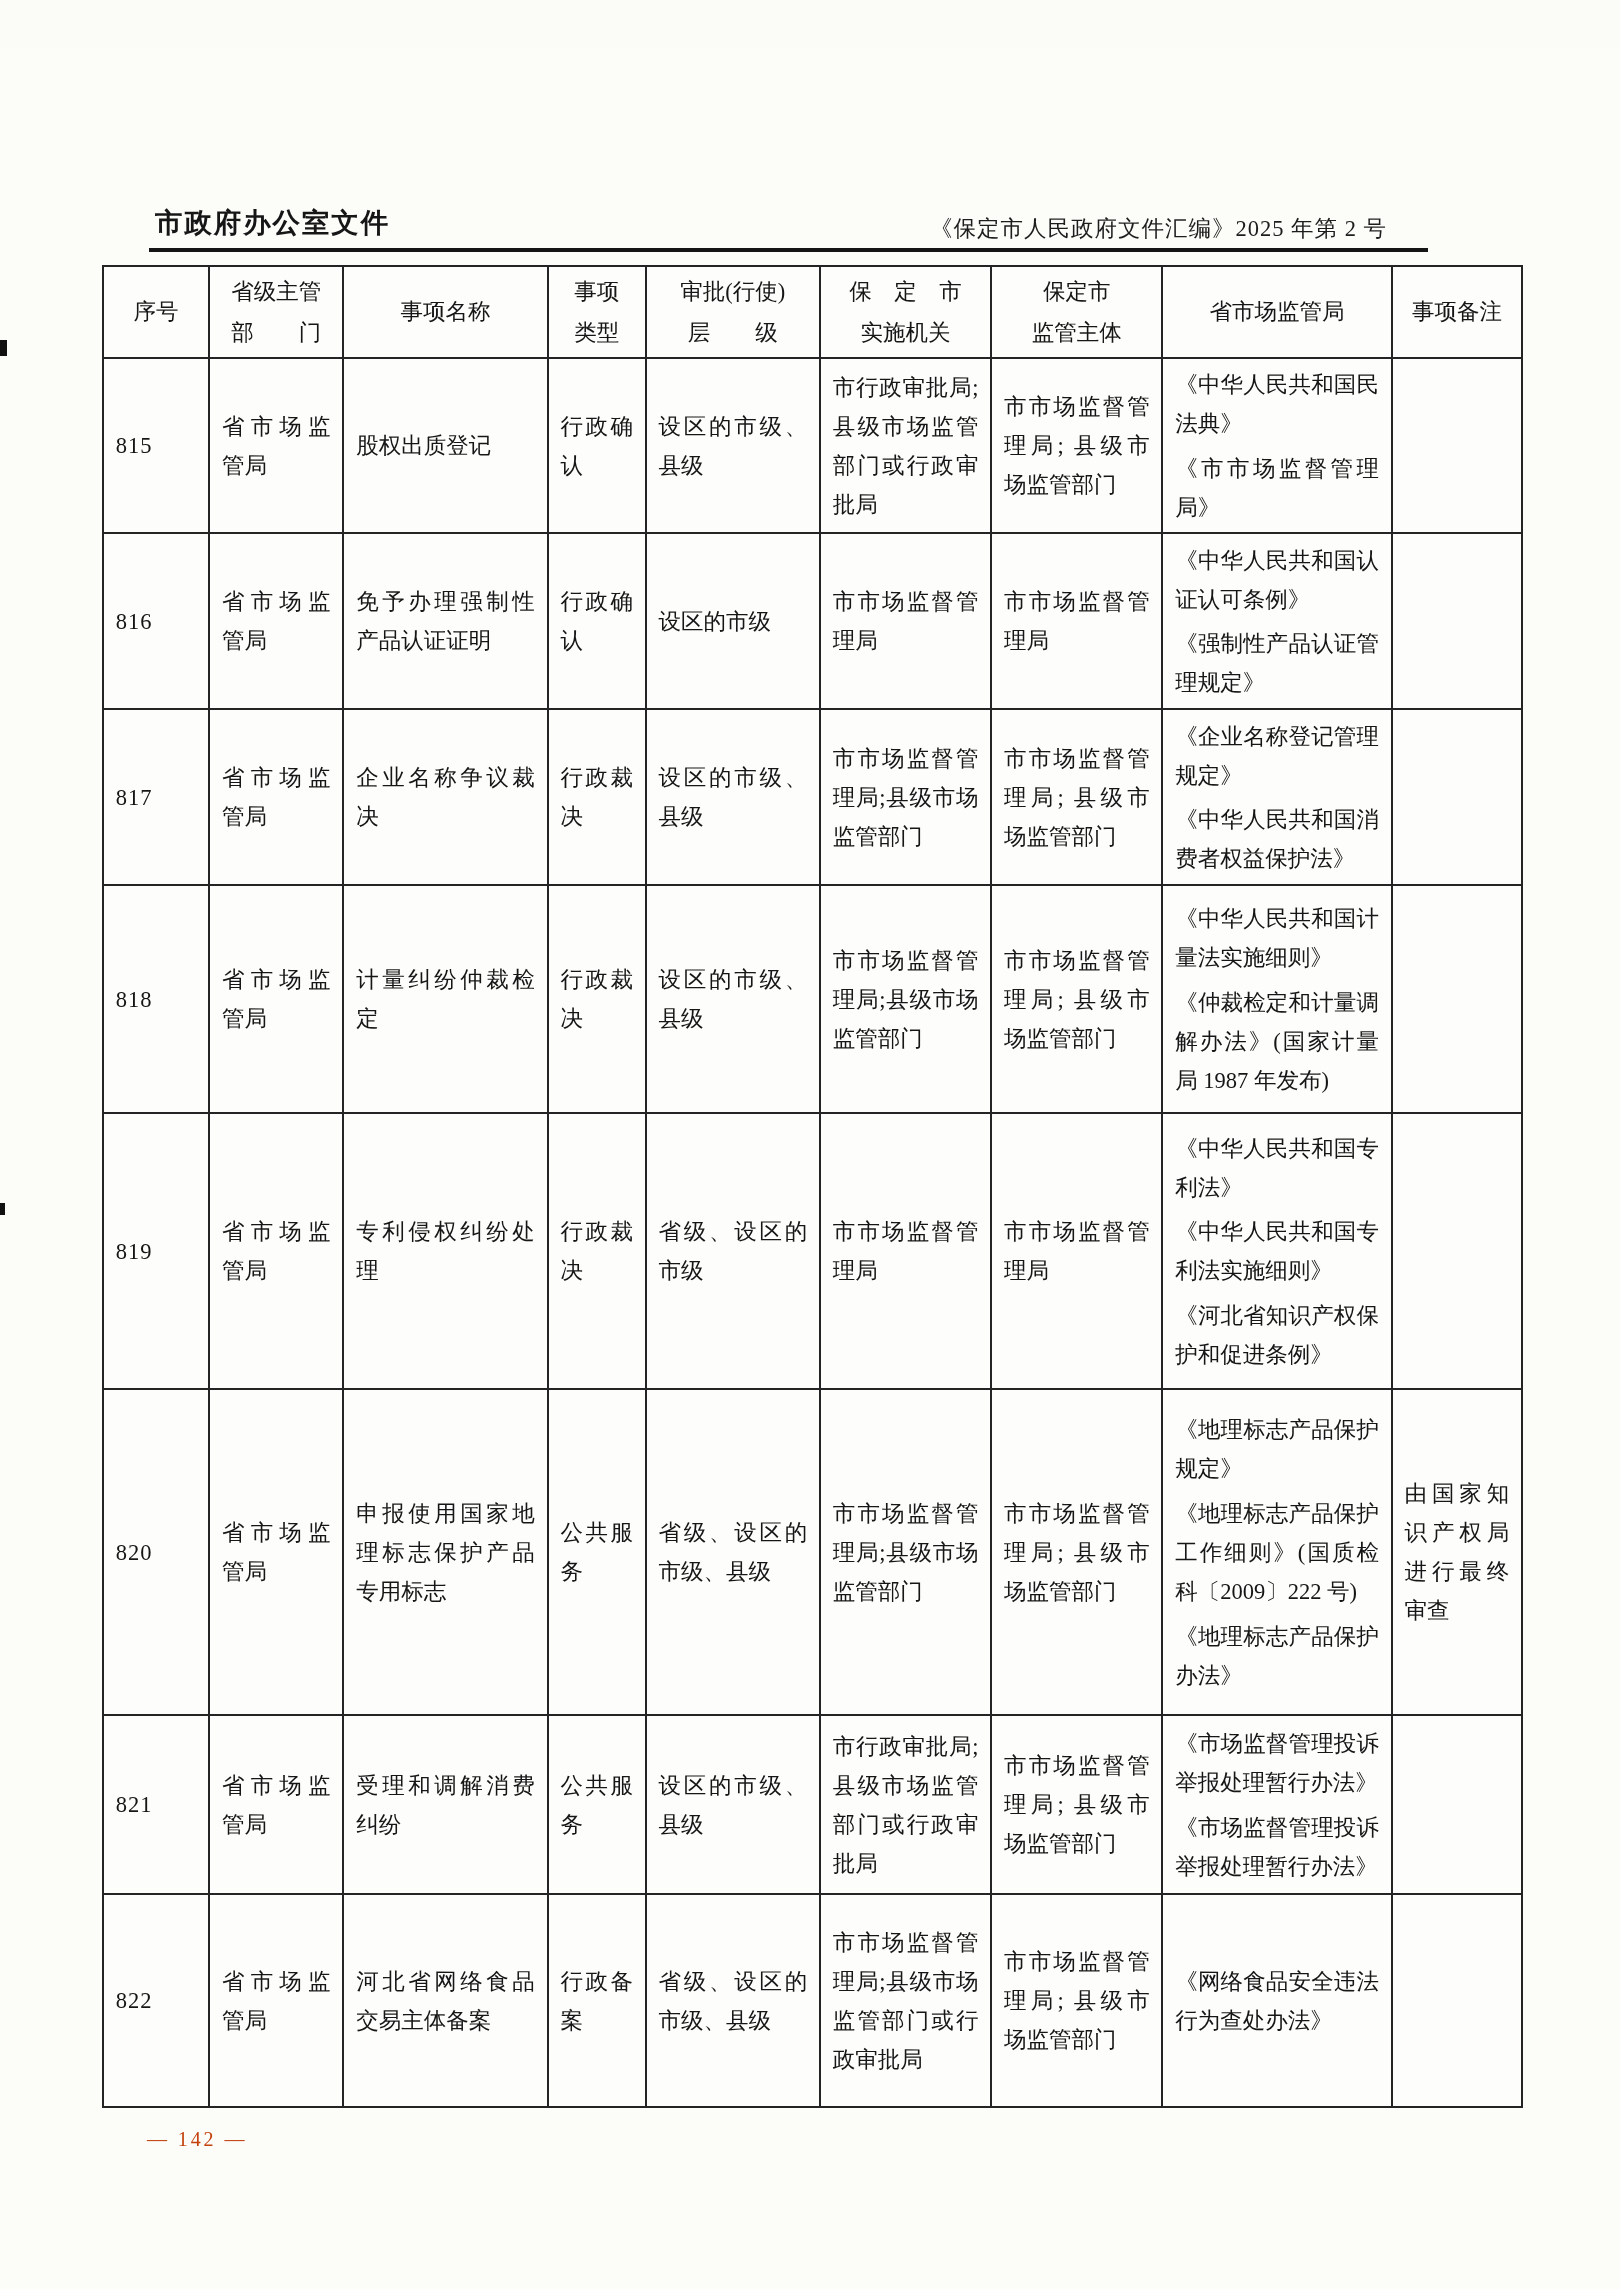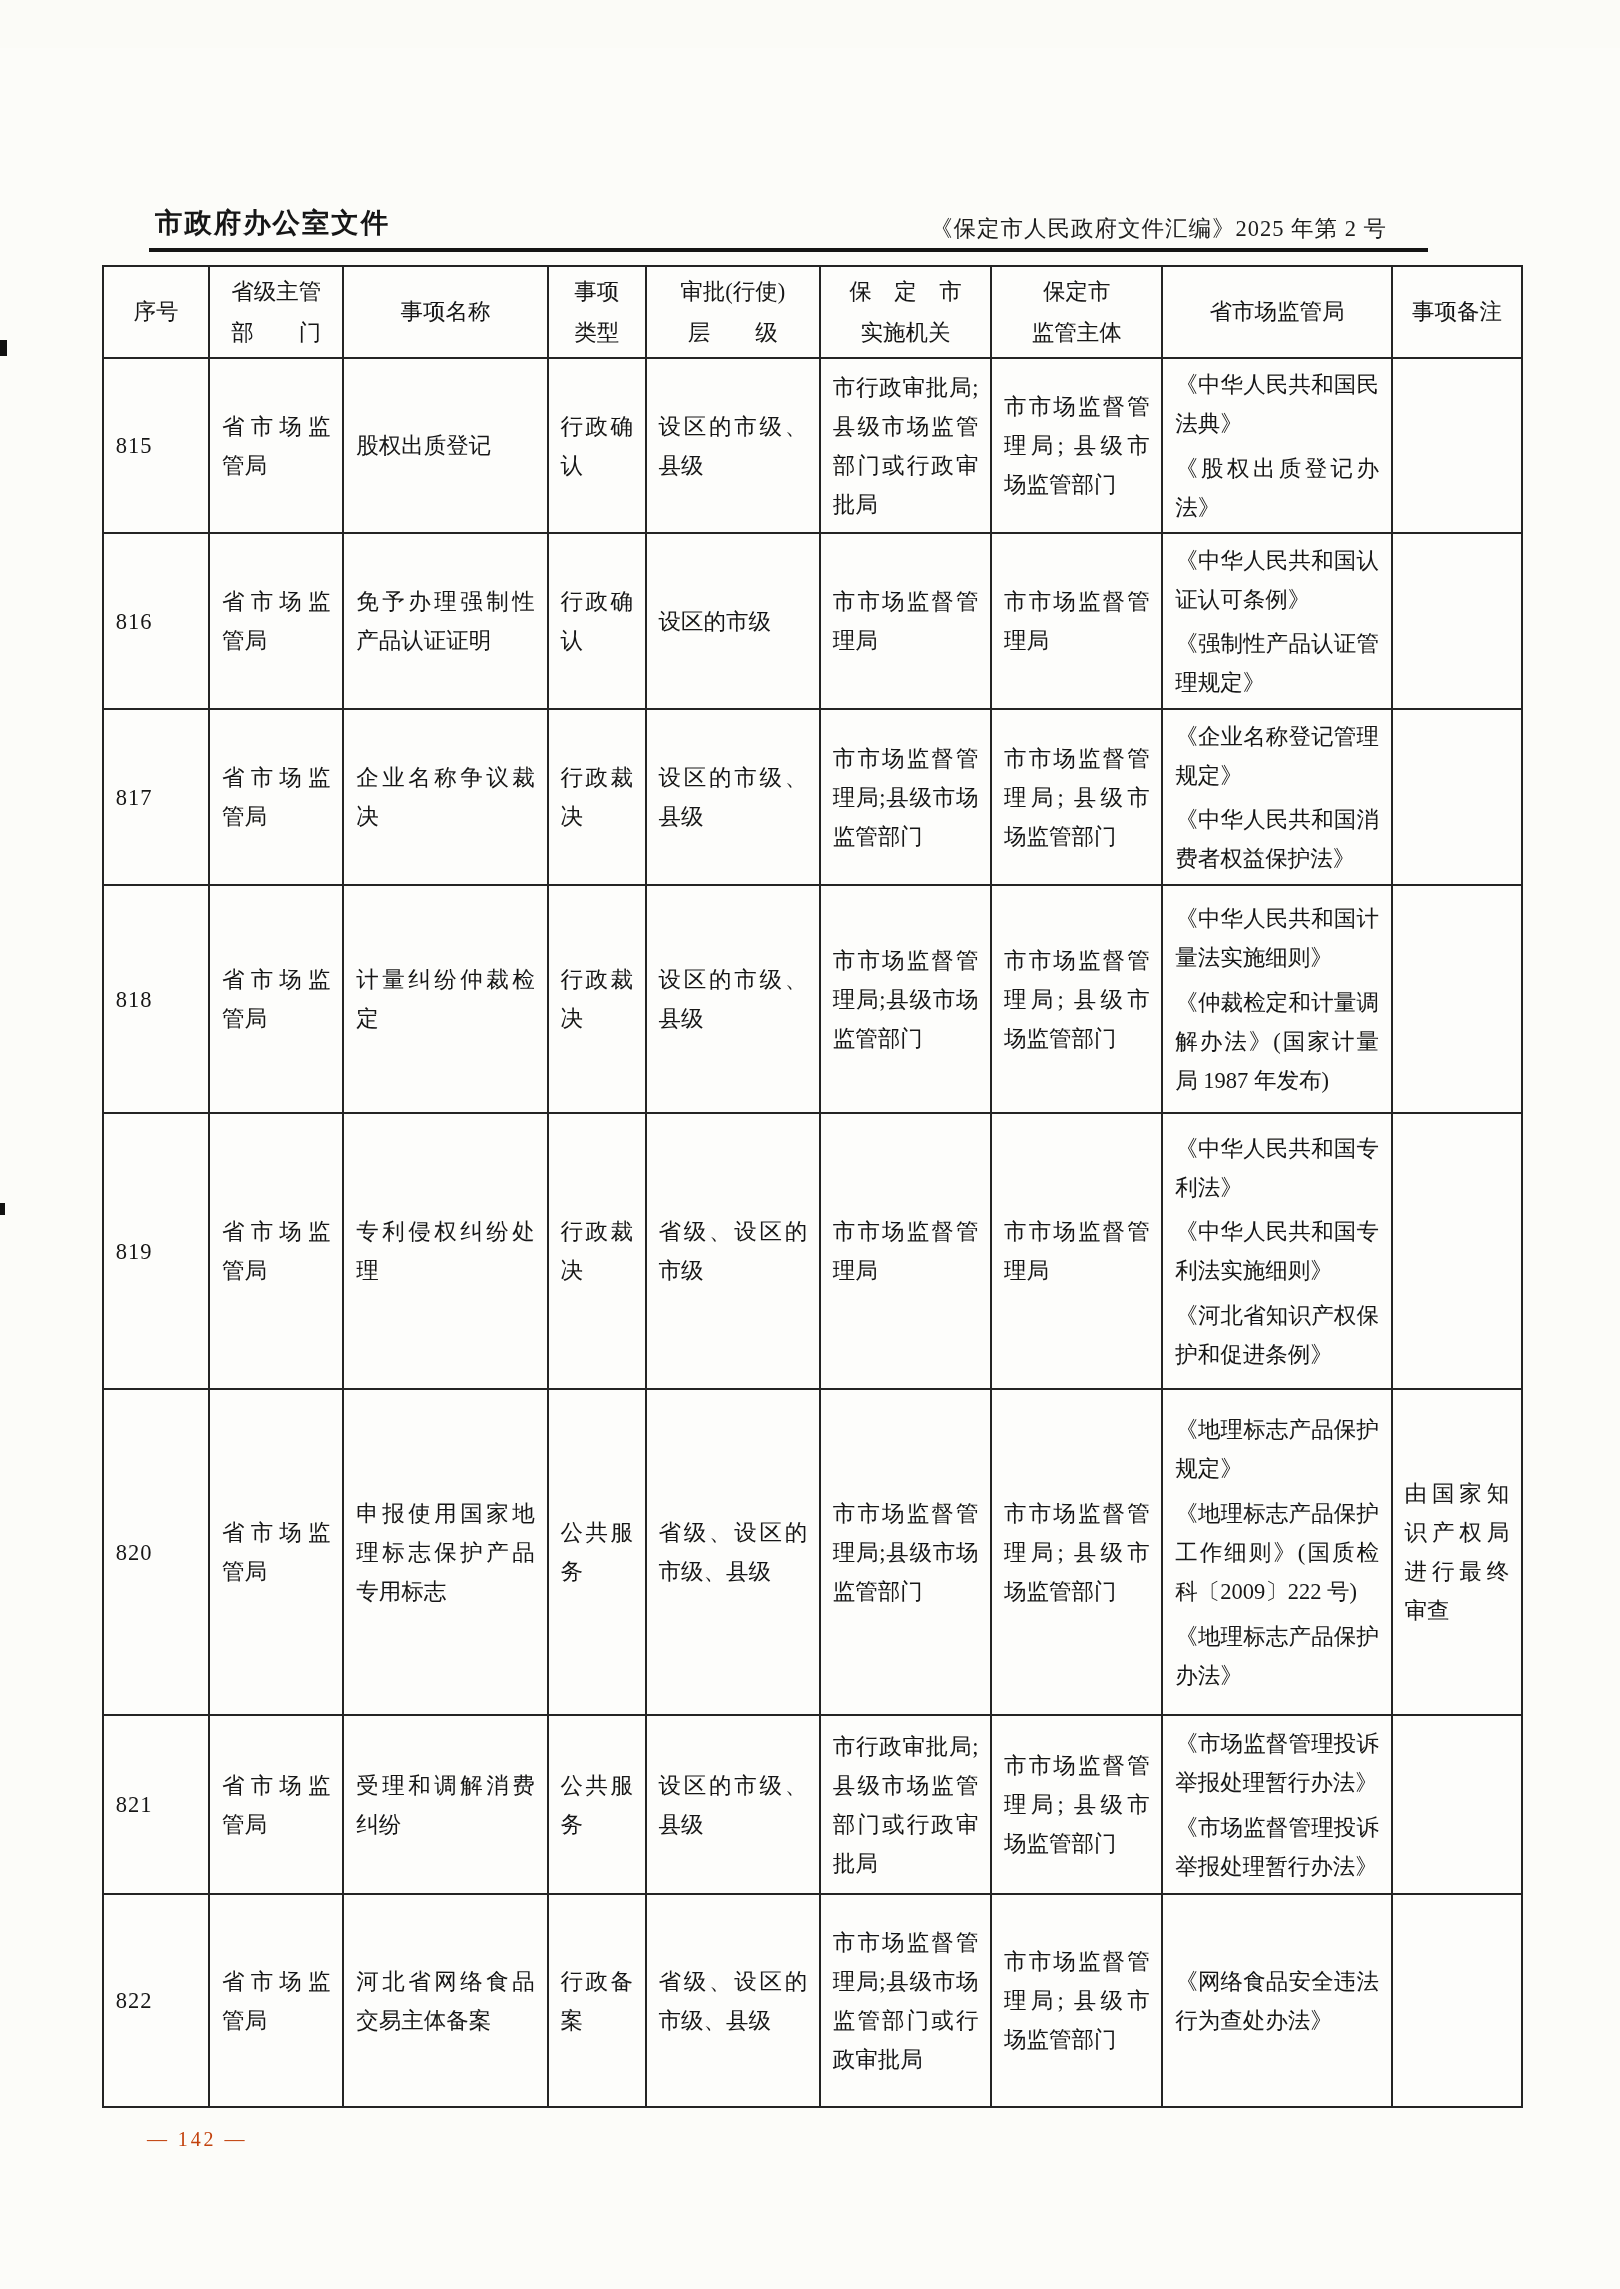--- a/index.html
+++ b/index.html
@@ -136,21 +136,21 @@
         <tr style="height: 173px;">
           <td class="c-body c-seq">815</td>
           <td class="c-body c-dept">省市场监管局</td>
           <td class="c-body c-name">股权出质登记</td>
           <td class="c-body c-type">行政确认</td>
           <td class="c-body c-level">设区的市级、县级</td>
           <td class="c-body c-impl">市行政审批局;县级市场监管部门或行政审批局</td>
           <td class="c-body c-superv">市市场监督管理局; 县级市场监管部门</td>
           <td class="c-body c-basis">
             <p class="basis">《中华人民共和国民法典》</p>
-            <p class="basis">《股权出质登记办法》</p>
+            <p class="basis">《市市场监督管理局》</p>
           </td>
           <td class="c-body c-remark"></td>
         </tr>
         <tr style="height: 176px;">
           <td class="c-body c-seq">816</td>
           <td class="c-body c-dept">省市场监管局</td>
           <td class="c-body c-name">免予办理强制性产品认证证明</td>
           <td class="c-body c-type">行政确认</td>
           <td class="c-body c-level">设区的市级</td>
           <td class="c-body c-impl">市市场监督管理局</td>

